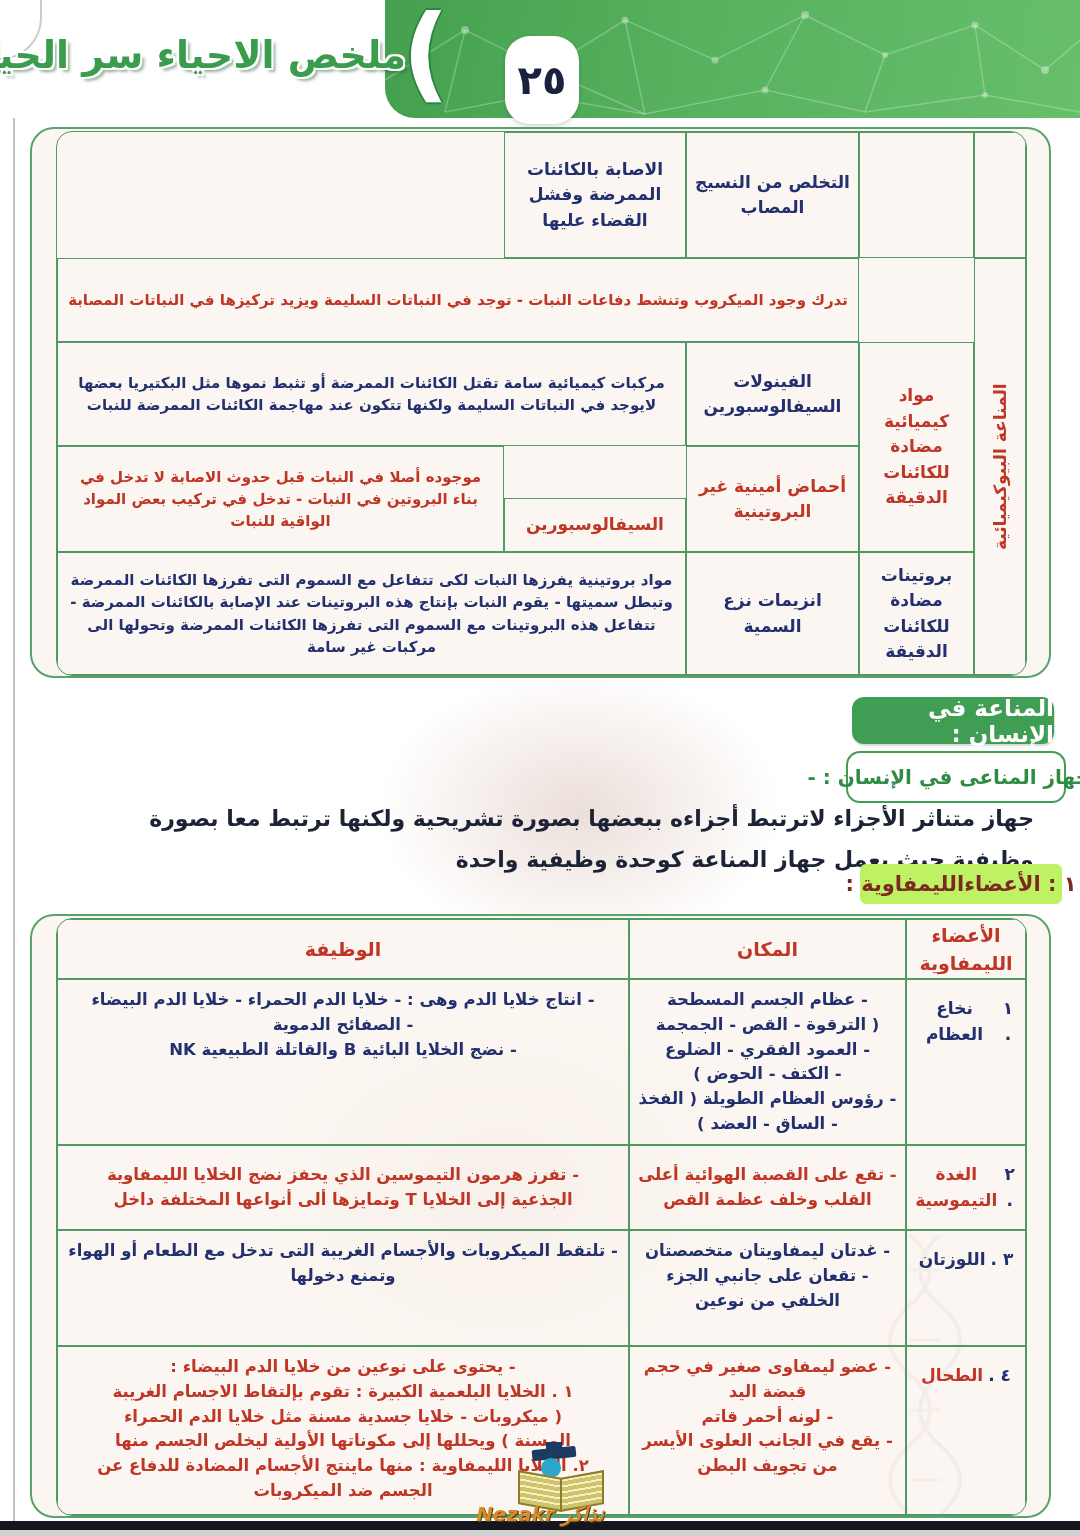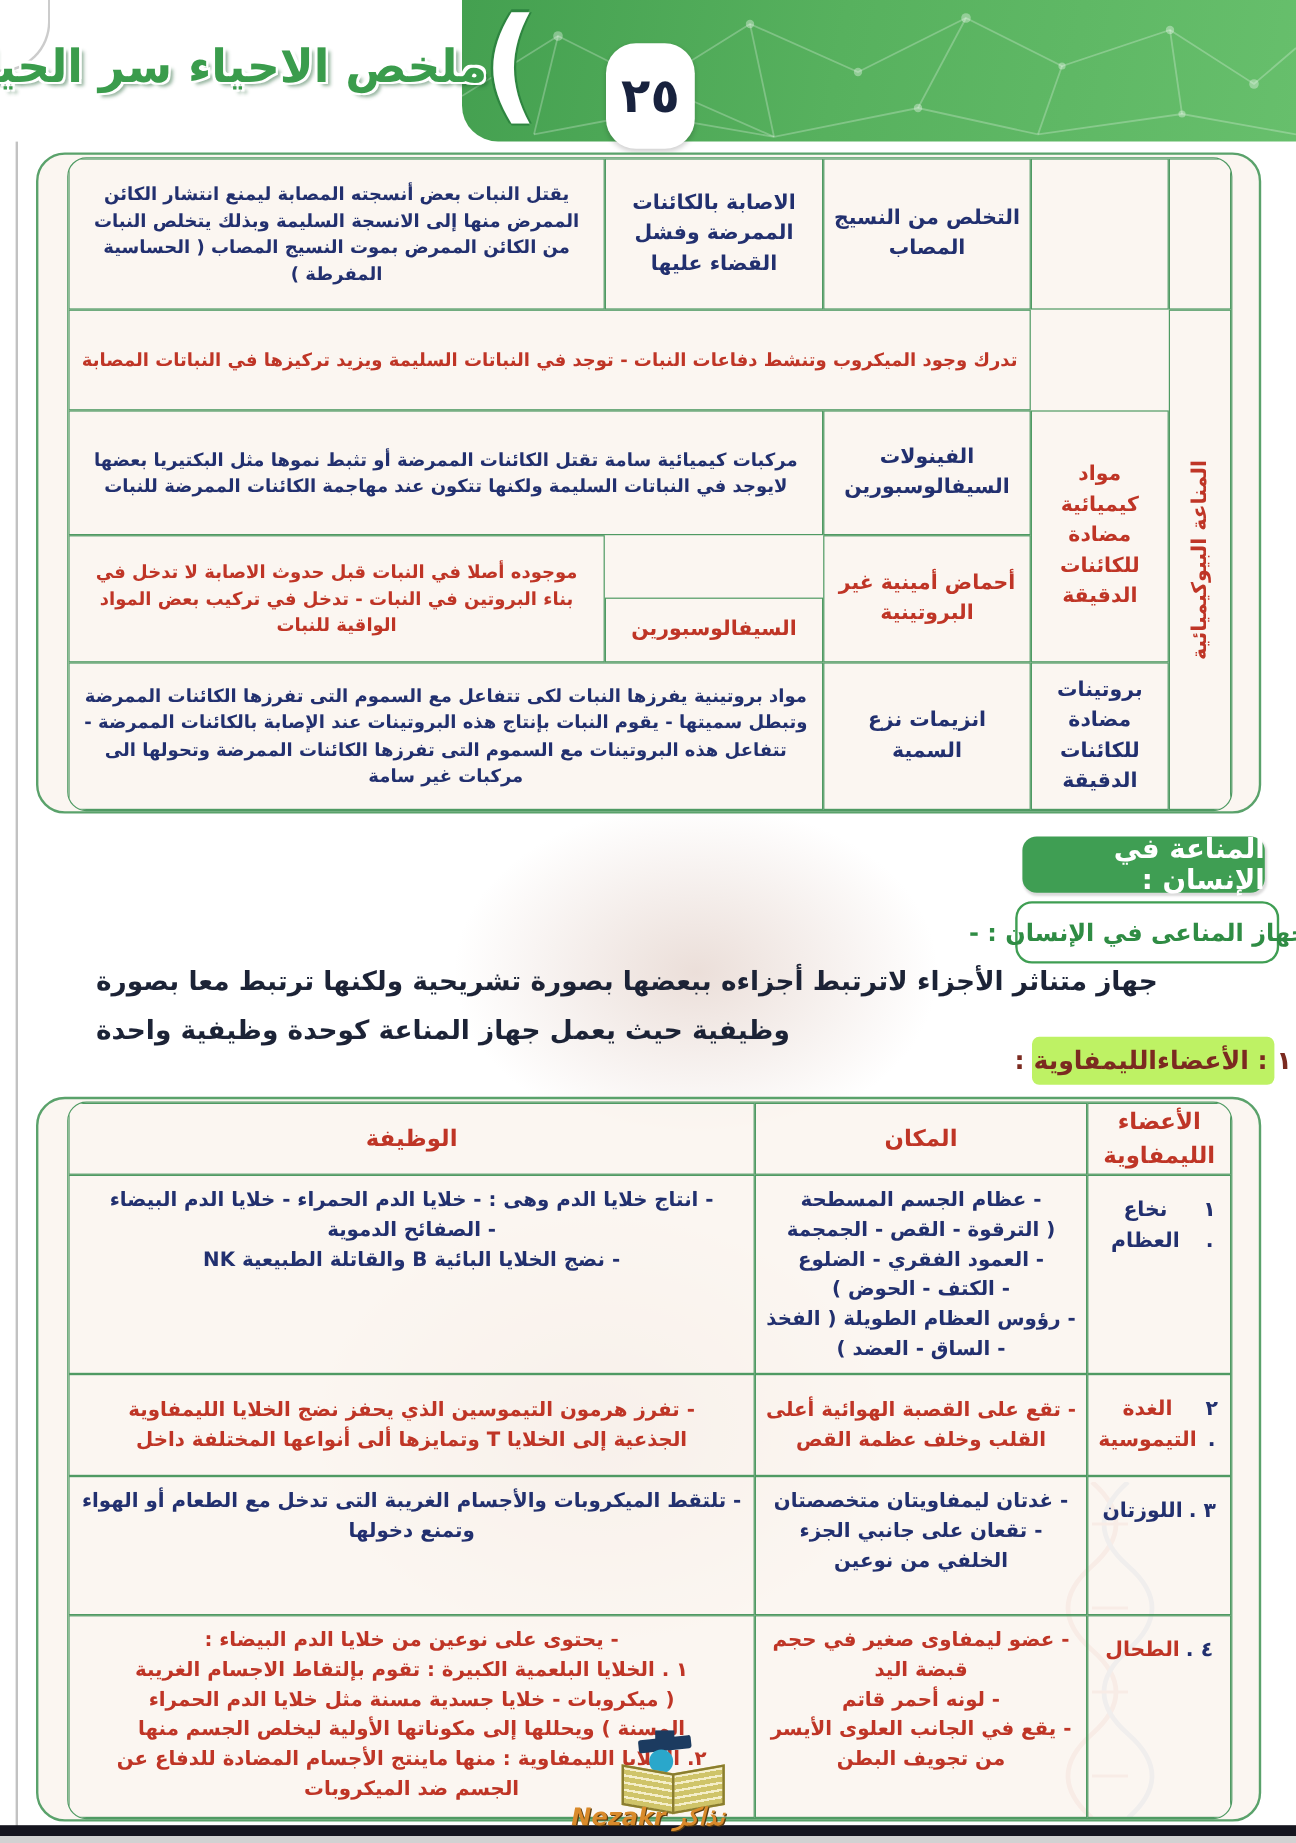--- a/index.html
+++ b/index.html
@@ -63,21 +63,21 @@
   .t2 .body-cell{font-size:16.5px;line-height:1.5;}
   
   .badge-green{left:852px;top:697px;width:202px;height:47px;background:#3f9e53;
     border-radius:12px;display:flex;align-items:center;justify-content:center;z-index:3;
     box-shadow:1px 2px 2px rgba(0,0,0,0.15);}
   .badge-green span{color:#ffffff;font-size:23px;direction:rtl;}
   .outline-box{left:846px;top:751px;width:216px;height:48px;background:rgba(255,255,255,0.85);
     border:2.5px solid #3f9e53;border-radius:14px;display:flex;align-items:center;
     justify-content:center;z-index:3;}
   .outline-box span{color:#2f8c44;font-size:20px;direction:rtl;white-space:nowrap;}
-  .para{left:80px;top:799px;width:972px;margin:0;direction:rtl;text-align:left;
+  .para{left:62px;top:799px;width:972px;margin:0;direction:rtl;text-align:right;
     font-size:22px;line-height:1.85;color:#1c2336;z-index:3;}
   .badge-lymph{left:860px;top:864px;width:202px;height:40px;background:#bef264;
     border-radius:6px;display:flex;align-items:center;justify-content:center;z-index:3;}
   .badge-lymph span{color:#7b2a20;font-size:21px;direction:rtl;white-space:nowrap;}
   
   .dna{left:885px;top:1235px;opacity:0.18;z-index:2;}
   
   .wm{z-index:9;}
   .wm-cap{left:532px;top:1448px;width:44px;height:11px;background:#1c3b60;
     transform:rotate(-6deg);border-radius:2px;}
@@ -141,21 +141,20 @@
 <section class="abs tbl-frame t1-frame">
   <div class="tbl t1">
     <div class="cell" style="grid-column:1;grid-row:1;"></div>
     <div class="cell vcell red" style="grid-column:1;grid-row:2/7;">
       <span>المناعة البيوكيميائية</span>
     </div>
 
     <div class="cell" style="grid-column:2;grid-row:1;"></div>
     <div class="cell navy" style="grid-column:3;grid-row:1;">التخلص من النسيج المصاب</div>
     <div class="cell navy" style="grid-column:4;grid-row:1;">الاصابة بالكائنات الممرضة وفشل القضاء عليها</div>
-    <div class="cell desc navy" style="grid-column:5;grid-row:1;">يقتل النبات بعض أنسجته المصابة ليمنع انتشار الكائن الممرض منها إلى الانسجة السليمة وبذلك يتخلص النبات من الكائن الممرض بموت النسيج المصاب ( الحساسية المفرطة )</div>
 
     <div class="cell desc red" style="grid-column:3/6;grid-row:2;">تدرك وجود الميكروب وتنشط دفاعات النبات - توجد في النباتات السليمة ويزيد تركيزها في النباتات المصابة</div>
 
     <div class="cell red" style="grid-column:2;grid-row:3/6;">مواد كيميائية مضادة للكائنات الدقيقة</div>
     <div class="cell navy" style="grid-column:3;grid-row:3;">الفينولات السيفالوسبورين</div>
     <div class="cell desc navy" style="grid-column:4/6;grid-row:3;">مركبات كيميائية سامة تقتل الكائنات الممرضة أو تثبط نموها مثل البكتيريا بعضها لايوجد في النباتات السليمة ولكنها تتكون عند مهاجمة الكائنات الممرضة للنبات</div>
 
     <div class="cell red" style="grid-column:3;grid-row:4/6;">أحماض أمينية غير البروتينية</div>
     <div class="cell red" style="grid-column:4;grid-row:5;">السيفالوسبورين</div>
     <div class="cell desc red" style="grid-column:5;grid-row:4/6;">موجوده أصلا في النبات قبل حدوث الاصابة لا تدخل في بناء البروتين في النبات - تدخل في تركيب بعض المواد الواقية للنبات</div>

